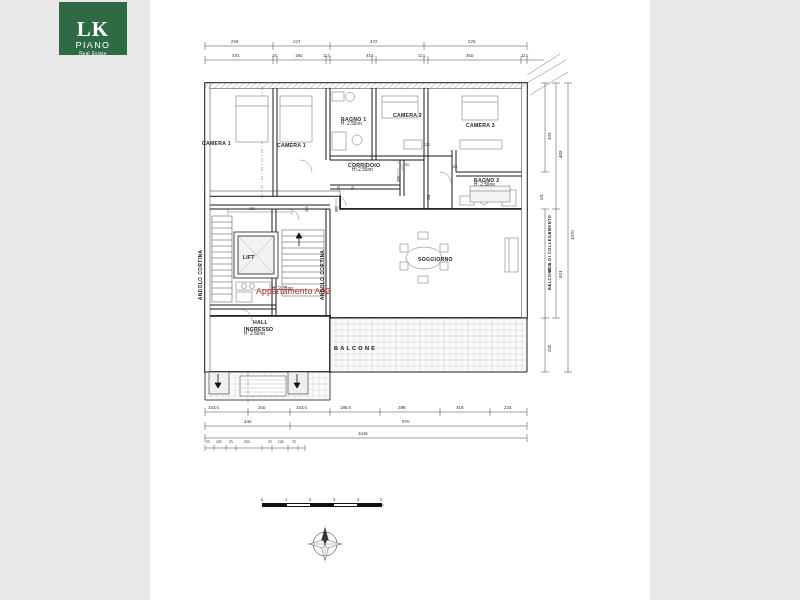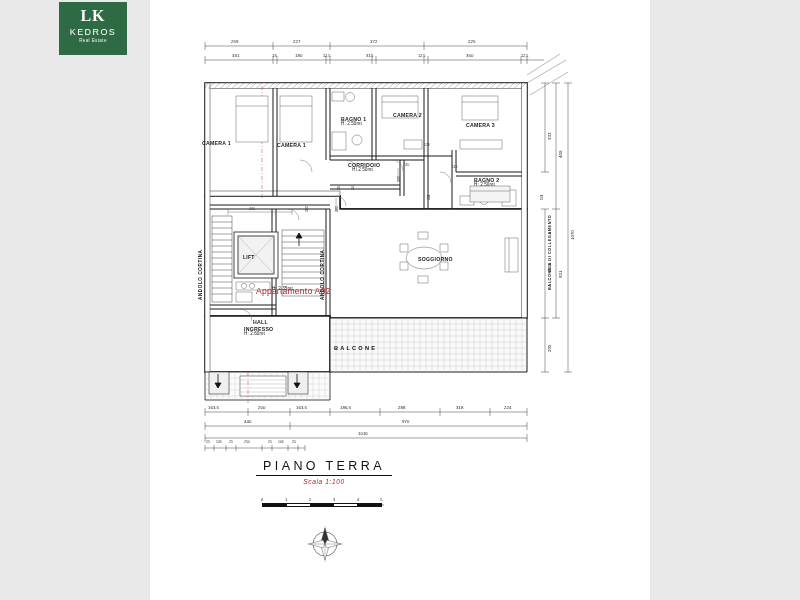--- a/index.html
+++ b/index.html
@@ -29,25 +29,25 @@
     left: 59px;
     top: 2px;
     width: 68px;
     height: 53px;
     background: #2e6b45;
     color: #ffffff;
     text-align: center;
     z-index: 40;
   }
   #logo .mark {
-    font-size: 16px;
+    font-size: 21px;
     font-weight: bold;
     letter-spacing: 1px;
     line-height: 22px;
-    padding-top: 3px;
+    padding-top: 16px;
     font-family: "Liberation Serif", serif;
   }
   #logo .name {
     font-size: 9px;
     letter-spacing: 1.4px;
     line-height: 10px;
   }
   #logo .sub {
     font-size: 4.5px;
     letter-spacing: .4px;
@@ -186,21 +186,21 @@
 </style>
 </head>
 <body>
 
 <div id="page">
 
   <div id="sheet"></div>
 
   <div id="logo">
     <div class="mark">LK</div>
-    <div class="name">KEDROS</div>
+    <div class="name">PIANO</div>
     <div class="sub">Real Estate</div>
   </div>
 
   <div id="draw">
     <svg width="800" height="600" viewBox="0 0 800 600">
       <g stroke="#1a1a1a" fill="none" stroke-width="0.6">
 
         <g stroke-width="1.5" fill="#ffffff">
           <path d="M205,83 L527,83 L527,209 L340,209 L340,196 L205,196 Z"></path>
         </g>
@@ -509,25 +509,20 @@
     <div class="lbl tiny v" style="left:336px; top:212px;">383</div>
     <div class="lbl tiny v" style="left:398px; top:182px;">323</div>
     <div class="lbl tiny" style="left:404px; top:164px;">110</div>
     <div class="lbl tiny" style="left:424px; top:144px;">128</div>
     <div class="lbl tiny v" style="left:428px; top:200px;">311</div>
     <div class="lbl tiny v" style="left:338px; top:190px;">31</div>
     <div class="lbl tiny v" style="left:352px; top:190px;">34</div>
     <div class="lbl tiny v" style="left:541px; top:200px;">161</div>
     <div class="lbl tiny" style="left:452px; top:166px;">113</div>
 
-    <div id="title-block">
-      <div class="t">PIANO TERRA</div>
-      <div class="rule"></div>
-      <div class="s">Scala 1:100</div>
-    </div>
 
     <div id="scalebar">
       <div class="nums">
         <span style="left:0%;">0</span>
         <span style="left:20%;">1</span>
         <span style="left:40%;">2</span>
         <span style="left:60%;">3</span>
         <span style="left:80%;">4</span>
         <span style="left:100%;">5 m</span>
       </div>

